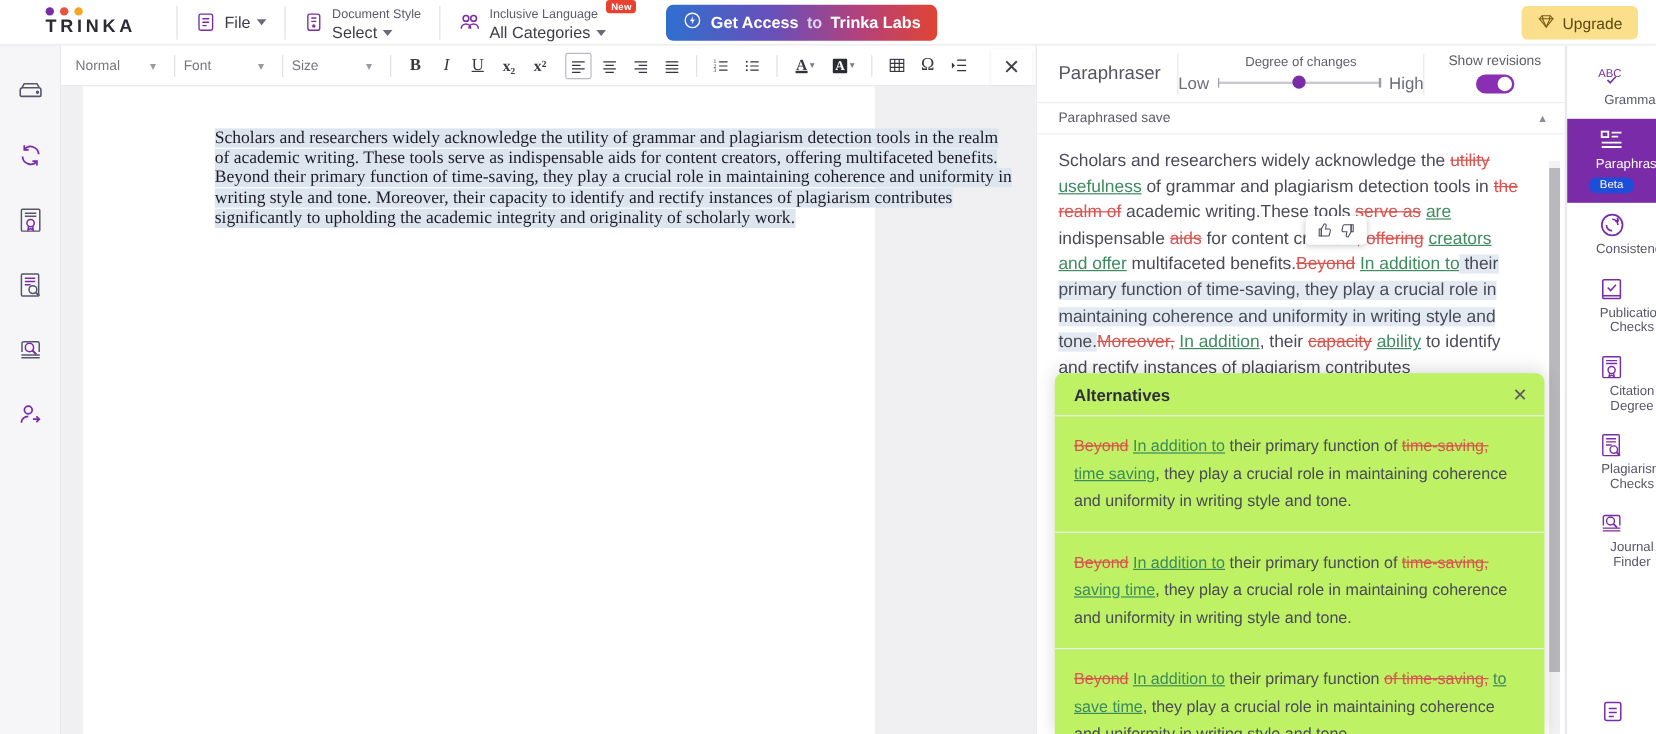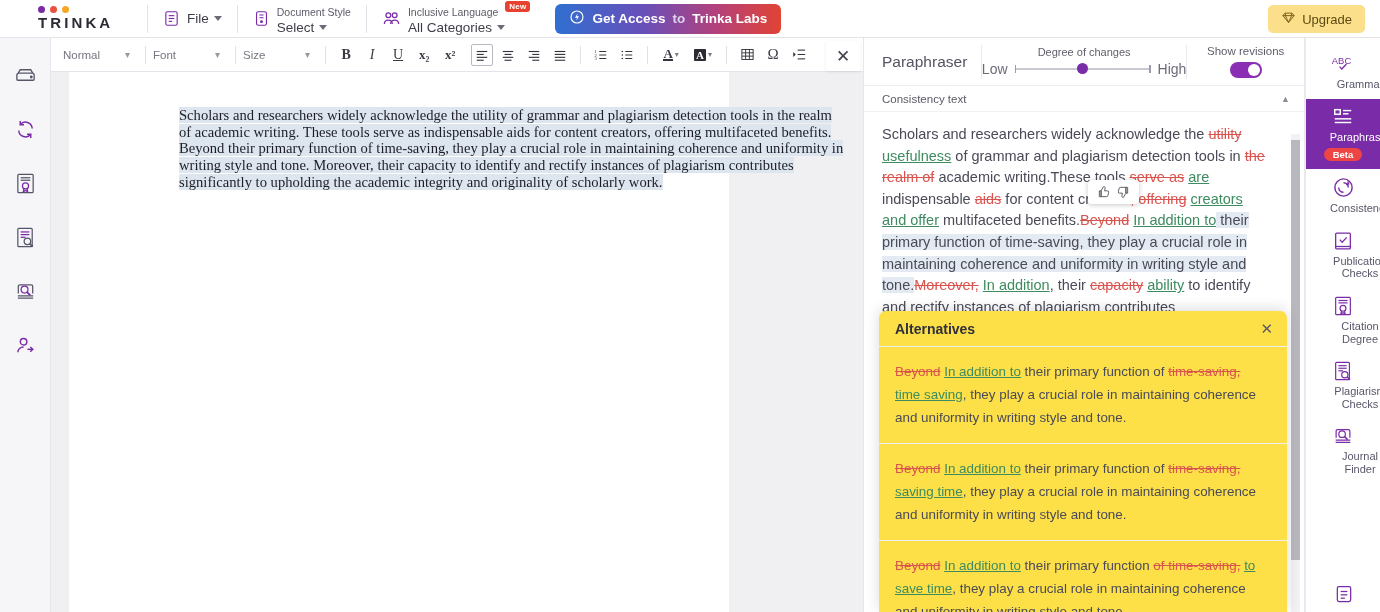--- a/index.html
+++ b/index.html
@@ -148,21 +148,21 @@
   .fb-pop {
     position: absolute; left: 1088px; top: 180px; width: 51px; height: 24px;
     background: #fff; border-radius: 4px; box-shadow: 0 1px 5px rgba(0,0,0,.22);
     display: flex; align-items: center; justify-content: center; gap: 5px; z-index: 8;
   }
   .fb-pop span { cursor: pointer; color: #4b4b56; display: flex; }
 
   
   .alts {
     position: absolute; left: 879px; top: 311px; width: 408px; height: 301px;
-    background: #fde047; border-radius: 7px 7px 0 0;
+    background: #bef264; border-radius: 7px 7px 0 0;
     box-shadow: 0 -2px 14px rgba(0,0,0,.14); z-index: 9; overflow: hidden;
   }
   .alts-head {
     height: 36px; display: flex; align-items: center; justify-content: space-between;
     padding: 0 14px 0 16px; border-bottom: 1px solid #ededf2;
   }
   .alts-title { font-size: 14px; font-weight: 700; color: #2f2f3b; }
   .alts-x { font-size: 15px; color: #5a5a66; cursor: pointer; }
   .alt-item {
     padding: 13px 18px 14px 16px; border-bottom: 1px solid #efeff3;
@@ -178,21 +178,21 @@
   .rr-item {
     width: 75px; padding: 7px 2px 8px; display: flex; flex-direction: column;
     align-items: center; gap: 3px; cursor: pointer; color: #5d5d6a;
   }
   .rr-item .rr-ico { color: #7a2ba8; display: flex; }
   .rr-label { font-size: 11px; line-height: 12.6px; text-align: center; color: #57576a; padding-left: 34px; }
   .rr-item.sel { background: #7a2ba8; }
   .rr-item.sel .rr-label { color: #fff; }
   .rr-item.sel .rr-ico { color: #fff; }
   .beta {
-    background: #ef4444; color: #fff; font-size: 9.5px; font-weight: 700;
+    background: #1d4ed8; color: #fff; font-size: 9.5px; font-weight: 400;
     border-radius: 9px; padding: 1px 9px; margin-top: 2px;
   }
   .rr-bottom { position: absolute; bottom: 4px; left: 0; width: 75px; display: flex; justify-content: center; }
 </style>
 </head>
 <body>
 
 <div class="app">
 
   <div class="topbar">
@@ -481,21 +481,21 @@
       <div class="ph-sep"></div>
       <div class="rev">
         <div class="rev-label">Show revisions</div>
         <div class="toggle">
             <i></i>
           </div>
       </div>
     </div>
 
     <div class="ptext-head">
-      <span>Consistency text</span>
+      <span>Paraphrased save</span>
       <span class="chev">▲</span>
     </div>
 
     <div class="ptext" id="ptext"><span>Scholars and researchers widely acknowledge the </span><span class="del">utility</span><span> </span><span class="ins">usefulness</span><span> of grammar and plagiarism detection tools in </span><span class="del">the realm of</span><span> academic writing.These tools </span><span class="del">serve as</span><span> </span><span class="ins">are</span><span> indispensable </span><span class="del">aids</span><span> for content creators</span><span class="del">, offering</span><span> </span><span class="ins">creators and offer</span><span> multifaceted benefits.</span><span class="del">Beyond</span><span> </span><span class="ins">In addition to</span><span class="hl"> their primary function of time-saving, they play a crucial role in maintaining coherence and uniformity in writing style and tone.</span><span class="del">Moreover,</span><span> </span><span class="ins">In addition</span><span>, their </span><span class="del">capacity</span><span> </span><span class="ins">ability</span><span> to identify and rectify instances of plagiarism contributes</span></div>
     <div class="pscroll">
         <i></i>
       </div>
   </div>
 
   <div class="fb-pop">

